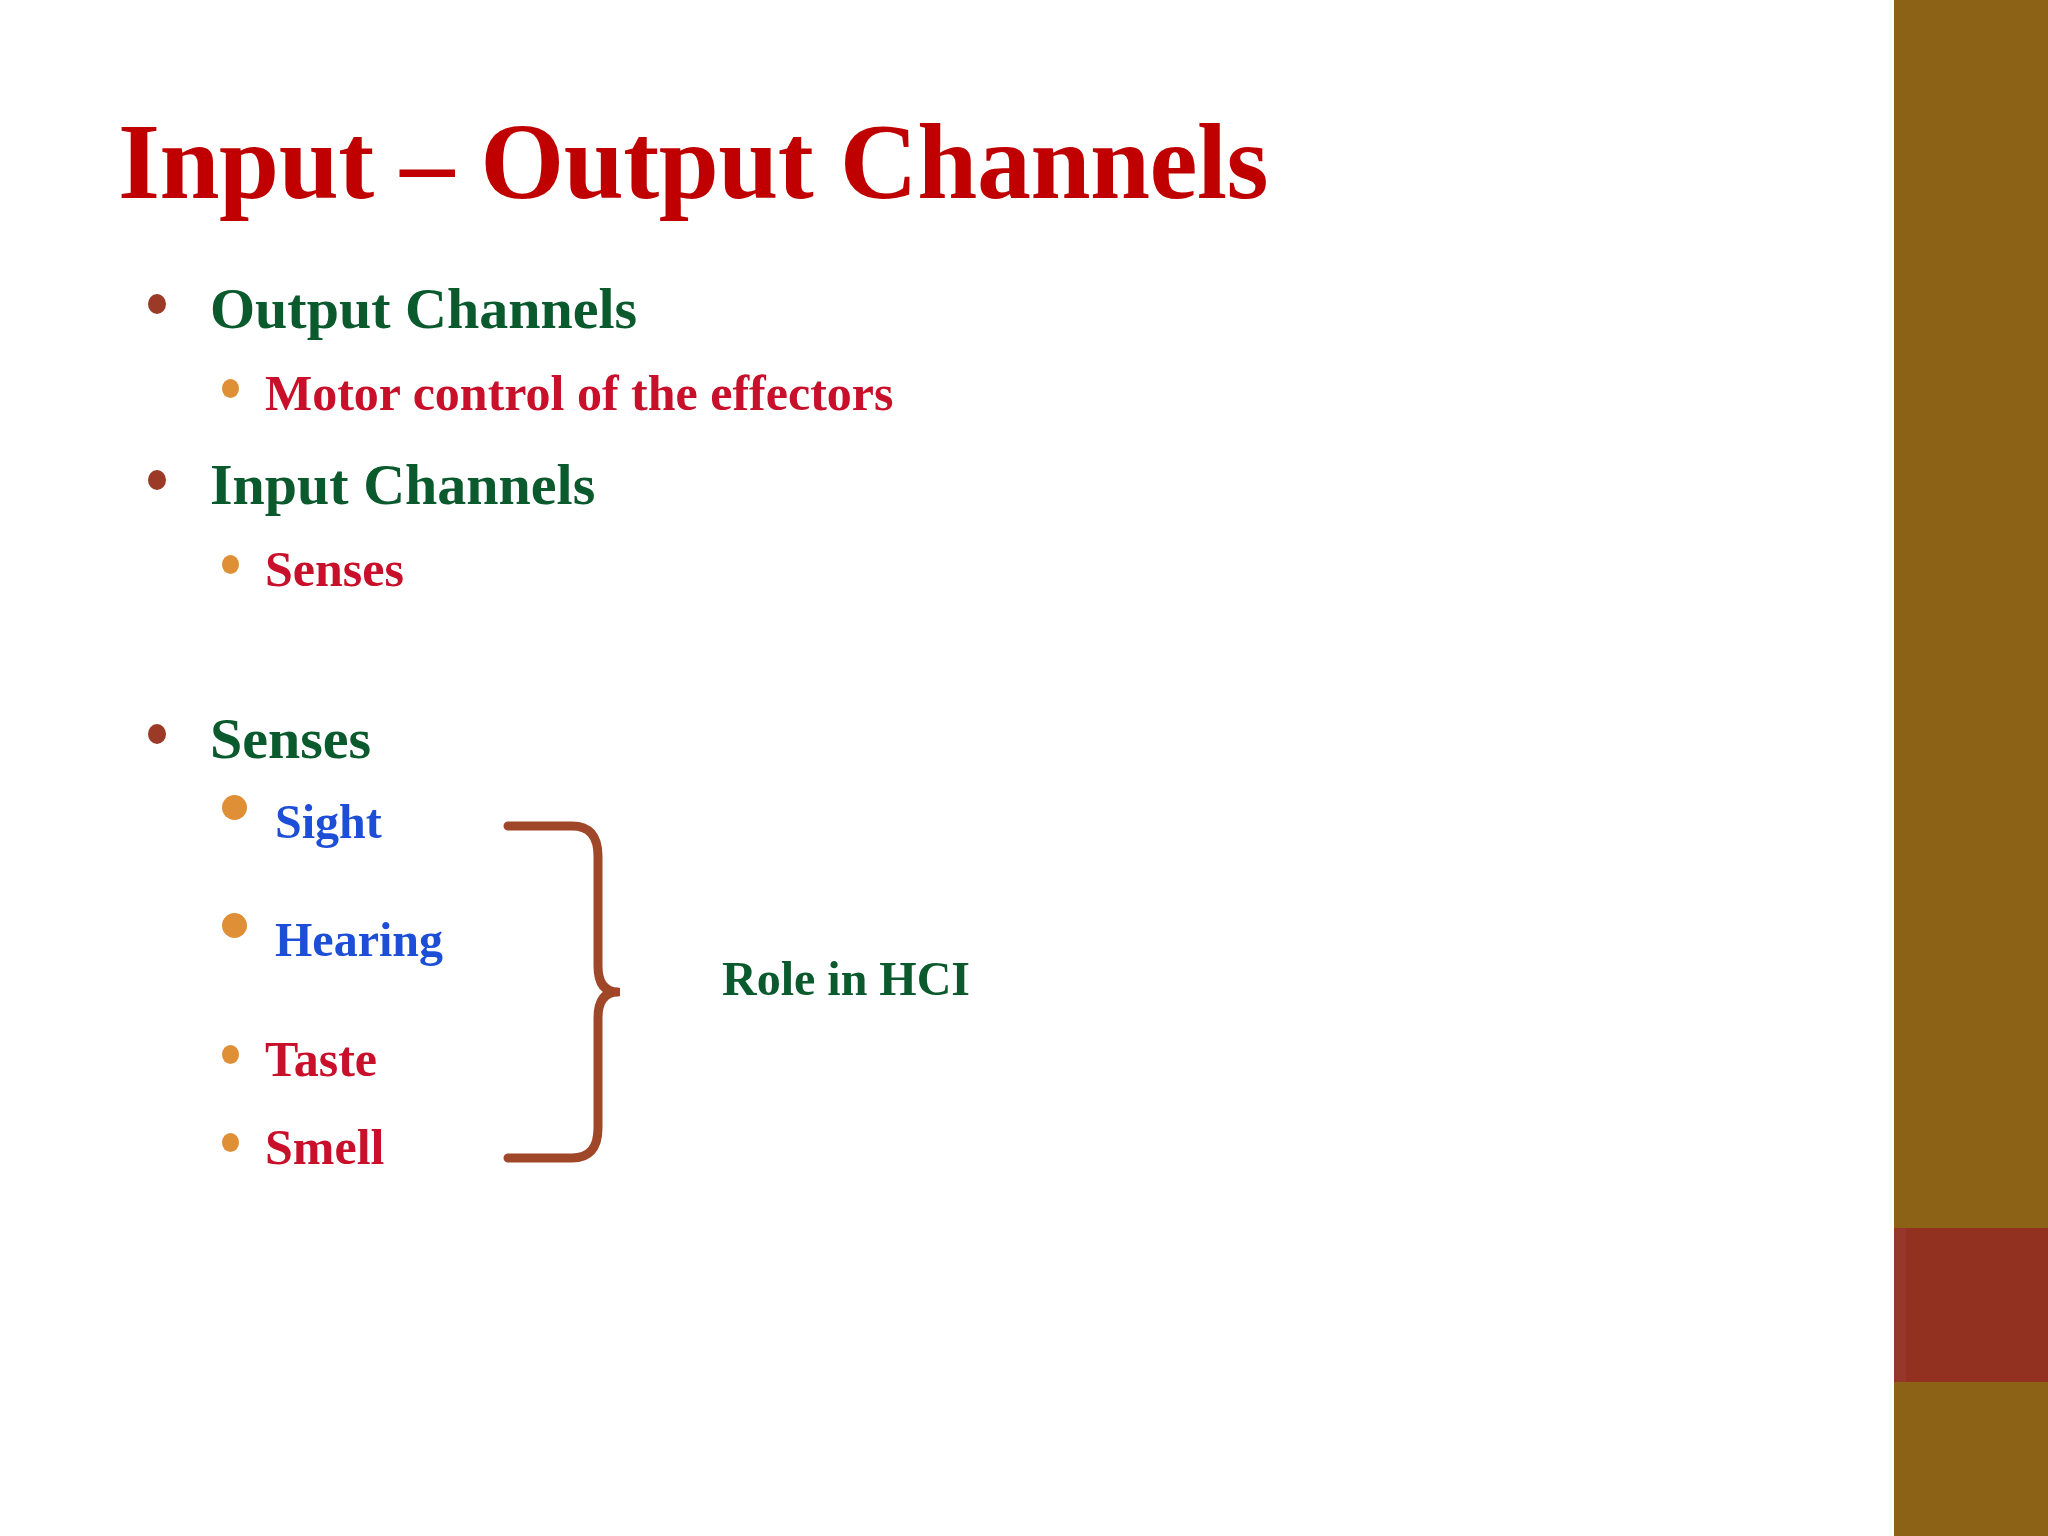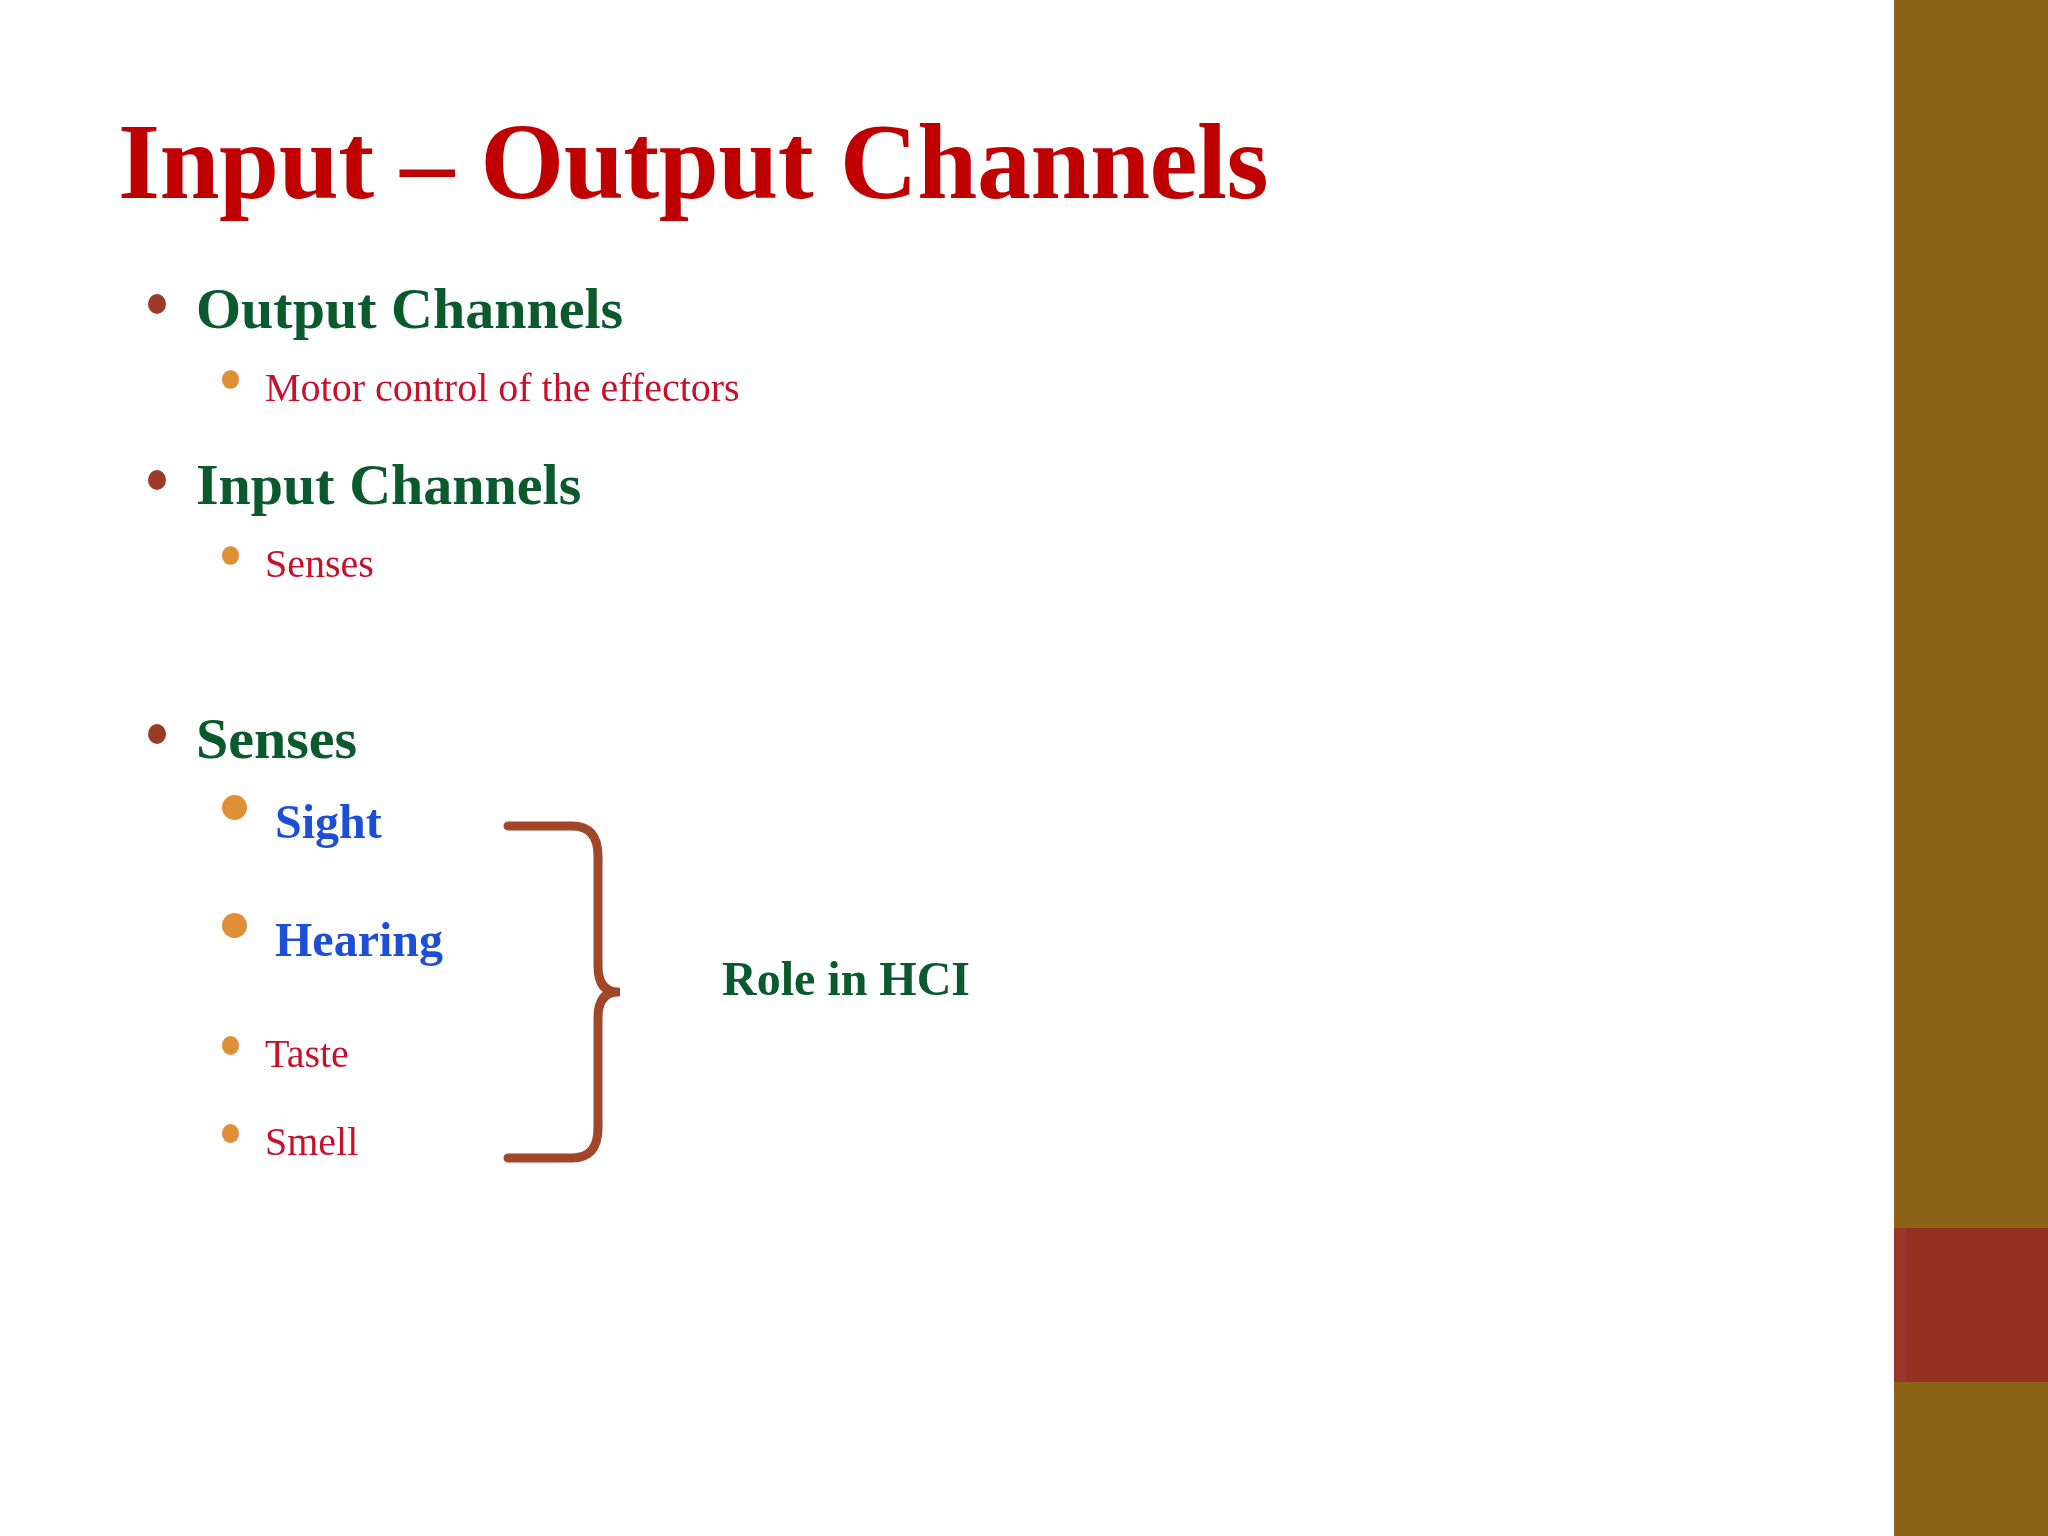--- a/index.html
+++ b/index.html
@@ -77,20 +77,21 @@
     display: inline-block;
     border-radius: 50%;
     flex: none;
     position: relative;
   }
 
   
   .lvl1 {
     padding-left: 148px;
     height: 88px;
+    gap: 14px;
   }
   .lvl1 .bullet {
     width: 18px;
     height: 20px;
     background: #9B3A27;
     margin-right: 30px;
     top: -14px;
   }
   .lvl1 .txt {
     font-size: 58px;
@@ -105,22 +106,22 @@
     height: 88px;
   }
   .lvl2 .bullet {
     width: 17px;
     height: 19px;
     background: #DF8F35;
     margin-right: 26px;
     top: -12px;
   }
   .lvl2 .txt {
-    font-size: 40px;
-    font-weight: normal;
+    font-size: 50px;
+    font-weight: bold;
     color: #C8102A;
     line-height: 1;
   }
 
   
   .lvl2big {
     padding-left: 222px;
     height: 118px;
   }
   .lvl2big .bullet {

